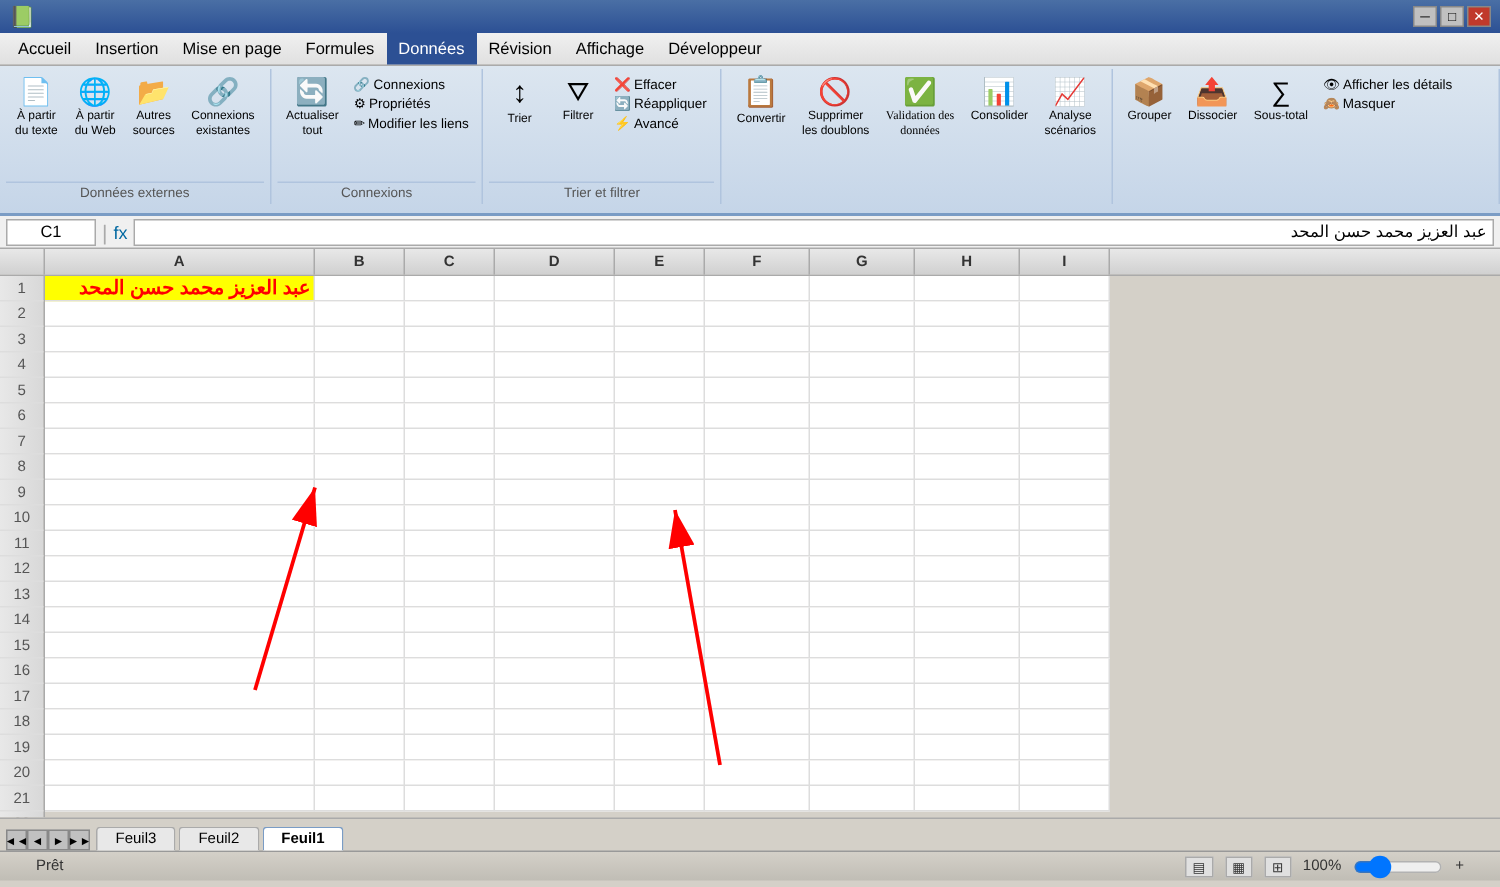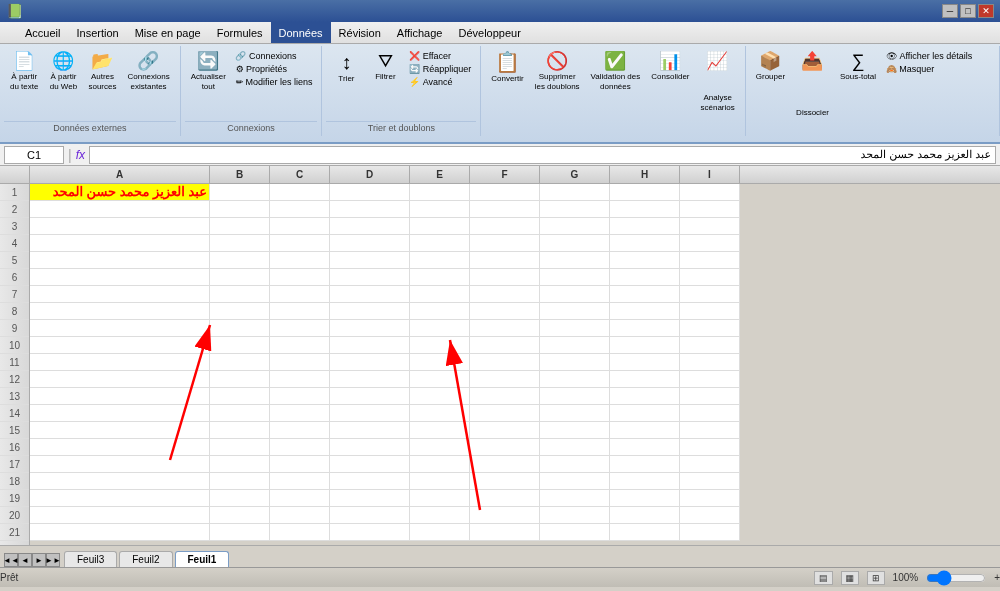--- a/index.html
+++ b/index.html
@@ -20,21 +20,21 @@
     .title-bar-controls { display: flex; gap: 2px; }
     .title-bar-btn { width: 16px; height: 14px; background: #c0c0c0; border: 1px solid #888; font-size: 9px; display: flex; align-items: center; justify-content: center; cursor: pointer; color: #000; }
     .title-bar-btn.close { background: #c0392b; color: white; }
 
     
     .menu-bar {
       background: linear-gradient(to bottom, #f0f0f0, #e0e0e0);
       height: 22px;
       display: flex;
       align-items: center;
-      padding: 0 17px;
+      padding: 0 4px;
       border-bottom: 1px solid #aaa;
       font-size: 11px;
     }
     .menu-item {
       padding: 2px 8px;
       cursor: pointer;
       height: 100%;
       display: flex;
       align-items: center;
     }
@@ -113,21 +113,21 @@
     .name-box {
       width: 60px;
       height: 18px;
       border: 1px solid #aaa;
       background: white;
       font-size: 11px;
       padding: 0 2px;
       text-align: center;
     }
     .formula-divider { color: #aaa; font-size: 14px; }
-    .fx-label { font-size: 12px; font-style: italic; color: #6d28d9; }
+    .fx-label { font-size: 12px; color: #0369a1; }
     .formula-input {
       flex: 1;
       height: 18px;
       border: 1px solid #aaa;
       background: white;
       font-size: 11px;
       padding: 0 4px;
       direction: rtl;
     }
 
@@ -238,21 +238,21 @@
     .sheet-nav { display: flex; align-items: center; margin-right: 4px; }
     .sheet-nav-btn { width: 14px; height: 14px; background: #c0c0c0; border: 1px solid #888; font-size: 8px; cursor: pointer; display: flex; align-items: center; justify-content: center; }
 
     
     .status-bar {
       background: linear-gradient(to bottom, #d4d0c8, #c0bdb5);
       height: 20px;
       display: flex;
       align-items: center;
       justify-content: space-between;
-      padding: 0 0;
+      padding: 0 24px;
       border-top: 1px solid #999;
       font-size: 10px;
       color: #333;
     }
     .status-right { display: flex; align-items: center; gap: 8px; }
 
     
     .arrow-overlay {
       position: absolute;
       top: 144px;
@@ -369,57 +369,57 @@
           <div class="ribbon-btn-small">
             <span>🔄</span>
             <span>Réappliquer</span>
           </div>
           <div class="ribbon-btn-small">
             <span>⚡</span>
             <span>Avancé</span>
           </div>
         </div>
       </div>
-      <div class="ribbon-group-label">Trier et doublons</div>
+      <div class="ribbon-group-label">Trier et filtrer</div>
     </div>
 
     <div class="ribbon-group" style="min-width:190px;">
       <div class="ribbon-group-content">
         <div class="ribbon-btn">
           <div class="icon" style="font-size:20px;">📋</div>
           <div style="font-size:8px;">Convertir</div>
         </div>
         <div class="ribbon-btn">
           <div class="icon" style="font-size:18px;">🚫</div>
           <div style="font-size:8px; line-height:1.2;">Supprimer<br>les doublons</div>
         </div>
         <div class="ribbon-btn">
           <div class="icon" style="font-size:18px;">✅</div>
-          <div style="font-size:8px; line-height:1.2;">Validation des<br>données</div>
+          <div style="font-size:8px; line-height:1.2;font-family:Liberation Serif, serif;">Validation des<br>données</div>
         </div>
         <div class="ribbon-btn">
           <div class="icon" style="font-size:18px;">📊</div>
           <div style="font-size:8px;">Consolider</div>
         </div>
         <div class="ribbon-btn">
           <div class="icon" style="font-size:18px;">📈</div>
-          <div style="font-size:8px; line-height:1.2;margin-top:21px;">Analyse<br>scénarios</div>
+          <div style="font-size:8px; line-height:1.2;">Analyse<br>scénarios</div>
         </div>
       </div>
     </div>
 
     <div class="ribbon-group" style="min-width:180px; flex:1;">
       <div class="ribbon-group-content">
         <div class="ribbon-btn">
           <div class="icon" style="font-size:18px;">📦</div>
           <div style="font-size:8px;">Grouper</div>
         </div>
         <div class="ribbon-btn">
           <div class="icon" style="font-size:18px;">📤</div>
-          <div style="font-size:8px;margin-top:36px;">Dissocier</div>
+          <div style="font-size:8px;">Dissocier</div>
         </div>
         <div class="ribbon-btn">
           <div class="icon" style="font-size:18px;">∑</div>
           <div style="font-size:8px;">Sous-total</div>
         </div>
         <div class="ribbon-btn-col">
           <div class="ribbon-btn-small">
             <span>👁</span>
             <span>Afficher les détails</span>
           </div>

